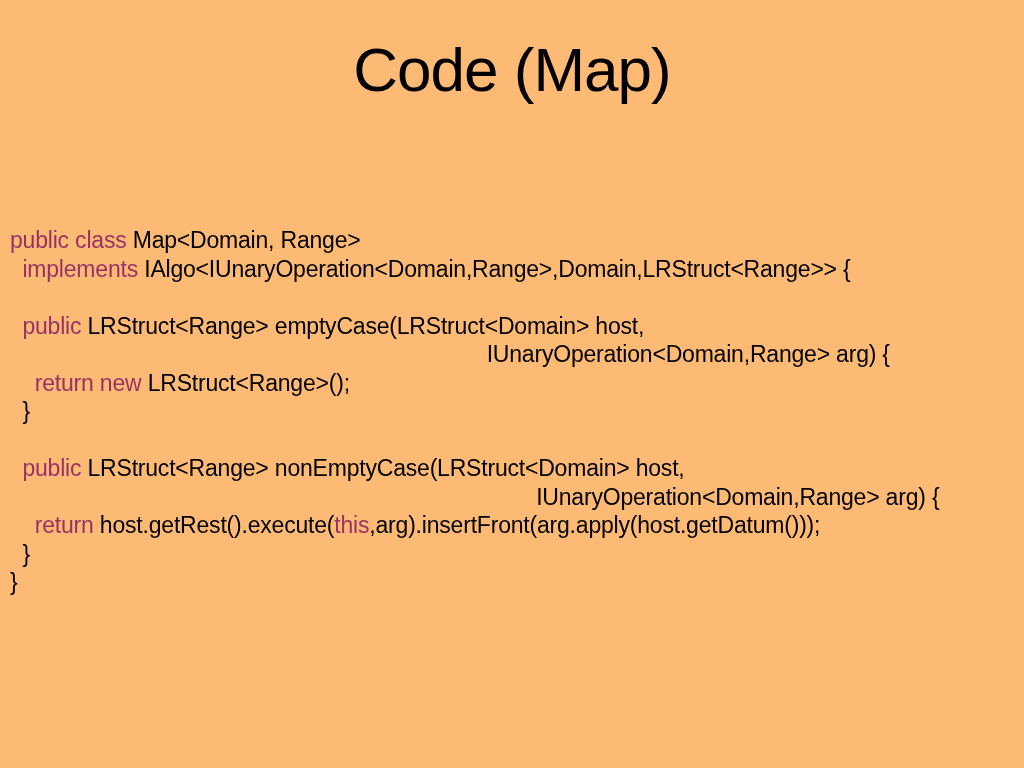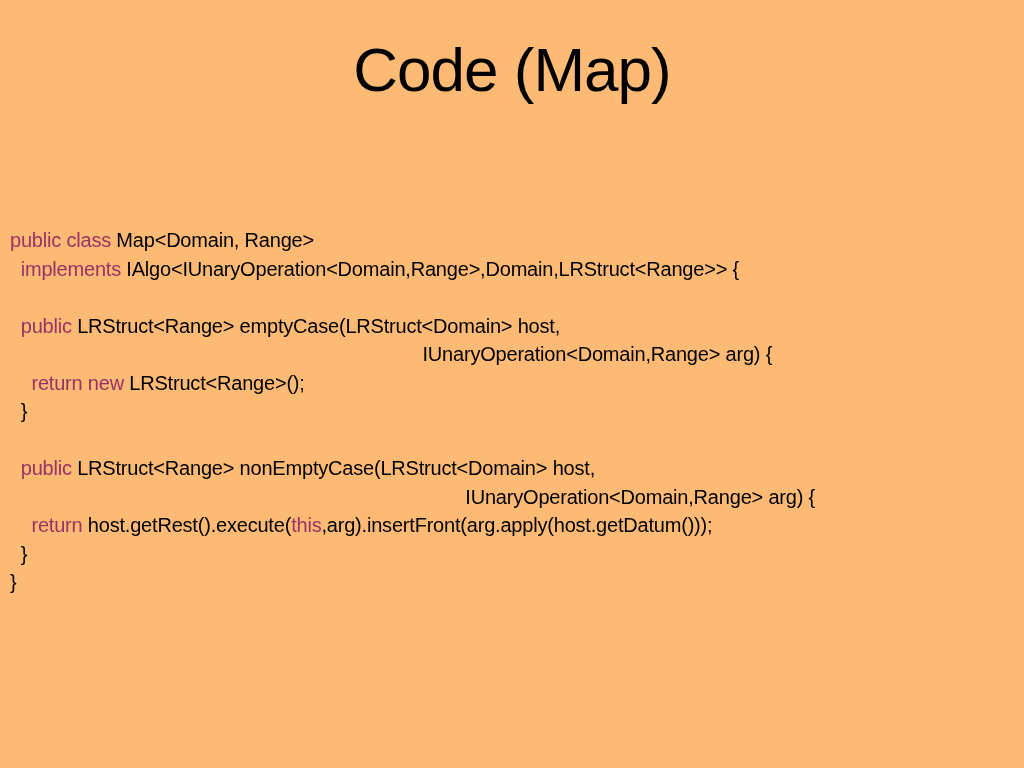--- a/index.html
+++ b/index.html
@@ -24,21 +24,21 @@
     font-size: 62px;
     line-height: 1.15;
     color: #000000;
     letter-spacing: -1px;
   }
   .code-block {
     position: absolute;
     top: 226px;
     left: 10px;
     right: 12px;
-    font-size: 20px;
+    font-size: 23px;
     line-height: 28.5px;
     color: #000000;
     white-space: pre;
     letter-spacing: -0.2px;
   }
   .code-line {
     height: 28.5px;
   }
   .kw {
     color: var(--kw-color, #993366);

